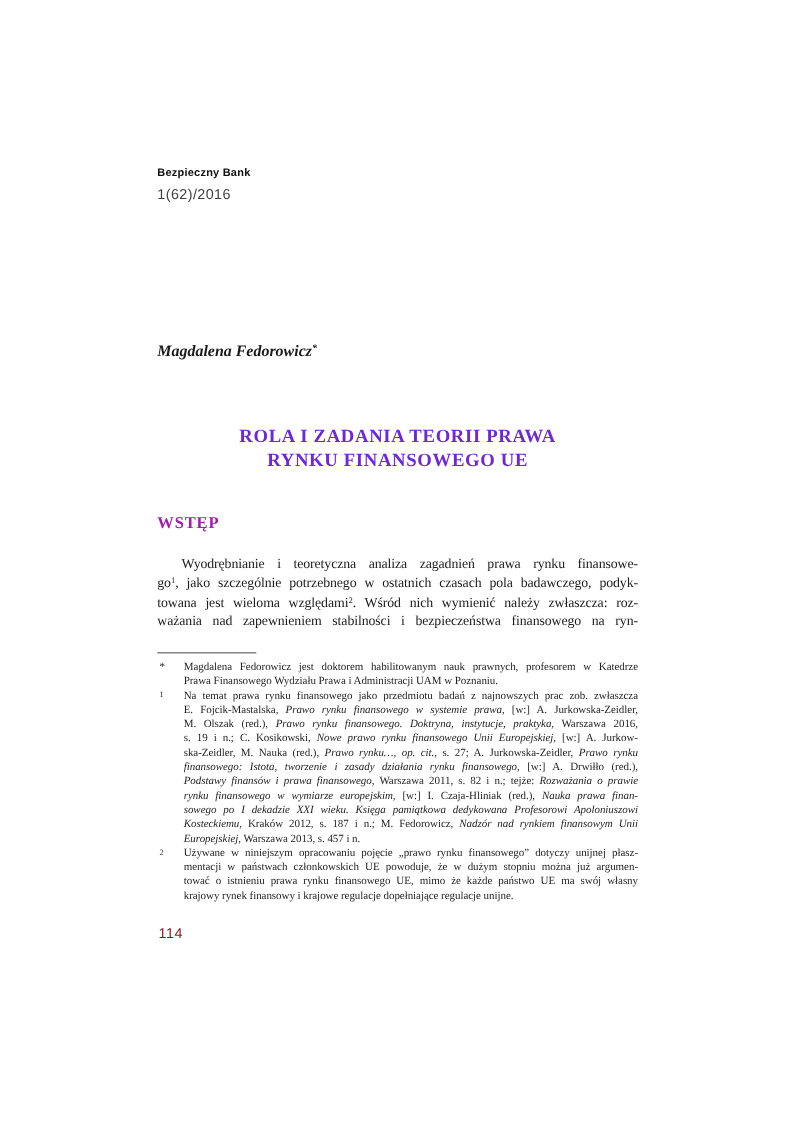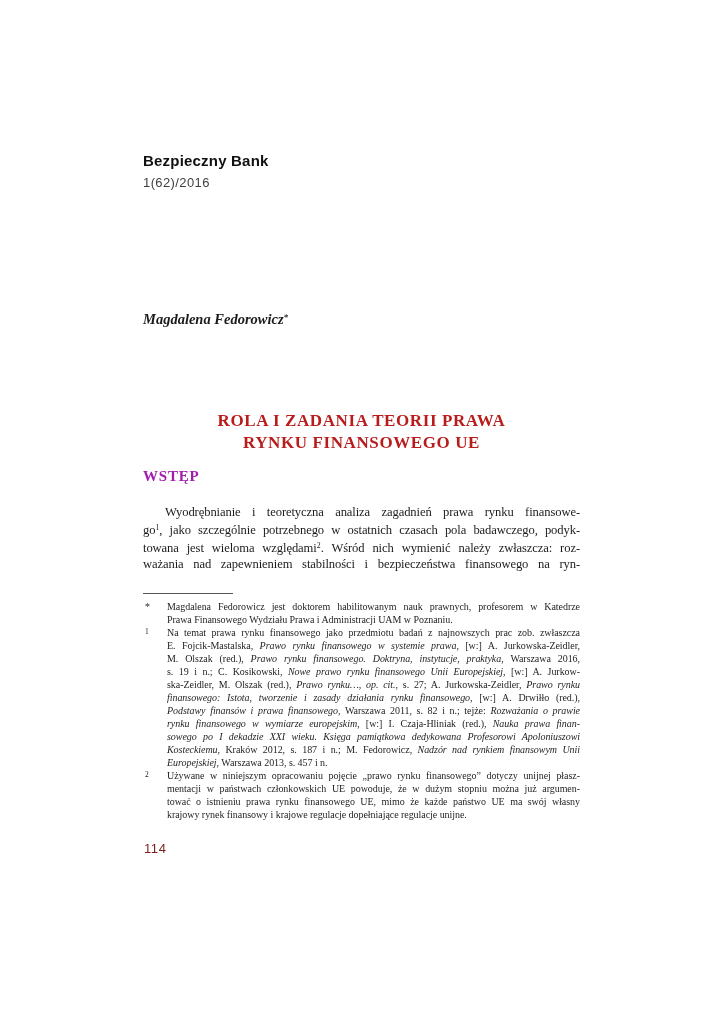--- a/index.html
+++ b/index.html
@@ -6,29 +6,29 @@
   .page{
     position:relative;
     width:724px;height:1024px;
     background:#fff;
     overflow:hidden;
     font-family:"Liberation Serif", serif;
     color:#1c1c1c;
   }
   
   .header{position:absolute;left:143px;top:152px;font-family:"Liberation Sans",sans-serif;}
-  .journal{font-size:15px;font-weight:bold;color:#111;letter-spacing:.2px;}
+  .journal{font-size:10px;font-weight:bold;color:#111;letter-spacing:.2px;}
   .issue{font-size:13px;color:#3f3f3f;margin-top:6px;letter-spacing:.4px;}
   
   .author{position:absolute;left:143px;top:311px;width:437px;
     font-size:14.5px;font-weight:bold;font-style:italic;color:#1a1a1a;}
   .author .line{text-align:center;text-align-last:right;}
   
   .title{position:absolute;left:143px;top:386px;width:437px;text-align:center;
-    font-size:17px;font-weight:bold;letter-spacing:.6px;line-height:22px;color:#b91c1c;margin-top:24px;}
+    font-size:17px;font-weight:bold;letter-spacing:.6px;line-height:22px;color:#6d28d9;}
   
   .wstep{position:absolute;left:143px;top:468px;font-size:15px;font-weight:bold;
     letter-spacing:.8px;color:#a21caf;}
   
   .body-par{position:absolute;left:143px;top:504px;width:437px;
     font-size:12.6px;line-height:16px;letter-spacing:-.1px;color:#1c1c1c;}
   
   .line{text-align:justify;text-align-last:justify;white-space:normal;}
   .line.last{text-align-last:left;}
   .line.indent{text-indent:22px;}
@@ -81,21 +81,21 @@
         <span class="fn-marker">*</span>
         <div class="line"><span>Magdalena Fedorowicz jest doktorem habilitowanym nauk prawnych, profesorem w Katedrze</span></div>
         <div class="line last"><span>Prawa Finansowego Wydziału Prawa i Administracji UAM w Poznaniu.</span></div>
       </div>
       <div class="fn">
         <span class="fn-marker msup">1</span>
         <div class="line"><span>Na temat prawa rynku finansowego jako przedmiotu badań z najnowszych prac zob. zwłaszcza</span></div>
         <div class="line"><span>E. Fojcik-Mastalska, </span><span class="it">Prawo rynku finansowego w systemie prawa</span><span>, [w:] A. Jurkowska-Zeidler,</span></div>
         <div class="line"><span>M. Olszak (red.), </span><span class="it">Prawo rynku finansowego. Doktryna, instytucje, praktyka</span><span>, Warszawa 2016,</span></div>
         <div class="line"><span>s. 19 i n.; C. Kosikowski, </span><span class="it">Nowe prawo rynku finansowego Unii Europejskiej</span><span>, [w:] A. Jurkow-</span></div>
-        <div class="line"><span>ska-Zeidler, M. Olszak (red.), </span><span class="it">Prawo rynku…, op. cit.</span><span>, s. 27; A. Jurkowska-Zeidler, </span><span class="it">Prawo rynku</span></div>
+        <div class="line"><span>ska-Zeidler, M. Nauka (red.), </span><span class="it">Prawo rynku…, op. cit.</span><span>, s. 27; A. Jurkowska-Zeidler, </span><span class="it">Prawo rynku</span></div>
         <div class="line"><span class="it">finansowego: Istota, tworzenie i zasady działania rynku finansowego</span><span>, [w:] A. Drwiłło (red.),</span></div>
         <div class="line"><span class="it">Podstawy finansów i prawa finansowego</span><span>, Warszawa 2011, s. 82 i n.; tejże: </span><span class="it">Rozważania o prawie</span></div>
         <div class="line"><span class="it">rynku finansowego w wymiarze europejskim</span><span>, [w:] I. Czaja-Hliniak (red.), </span><span class="it">Nauka prawa finan-</span></div>
         <div class="line"><span class="it">sowego po I dekadzie XXI wieku. Księga pamiątkowa dedykowana Profesorowi Apoloniuszowi</span></div>
         <div class="line"><span class="it">Kosteckiemu</span><span>, Kraków 2012, s. 187 i n.; M. Fedorowicz, </span><span class="it">Nadzór nad rynkiem finansowym Unii</span></div>
         <div class="line last"><span class="it">Europejskiej</span><span>, Warszawa 2013, s. 457 i n.</span></div>
       </div>
       <div class="fn">
         <span class="fn-marker msup">2</span>
         <div class="line"><span>Używane w niniejszym opracowaniu pojęcie „prawo rynku finansowego” dotyczy unijnej płasz-</span></div>

